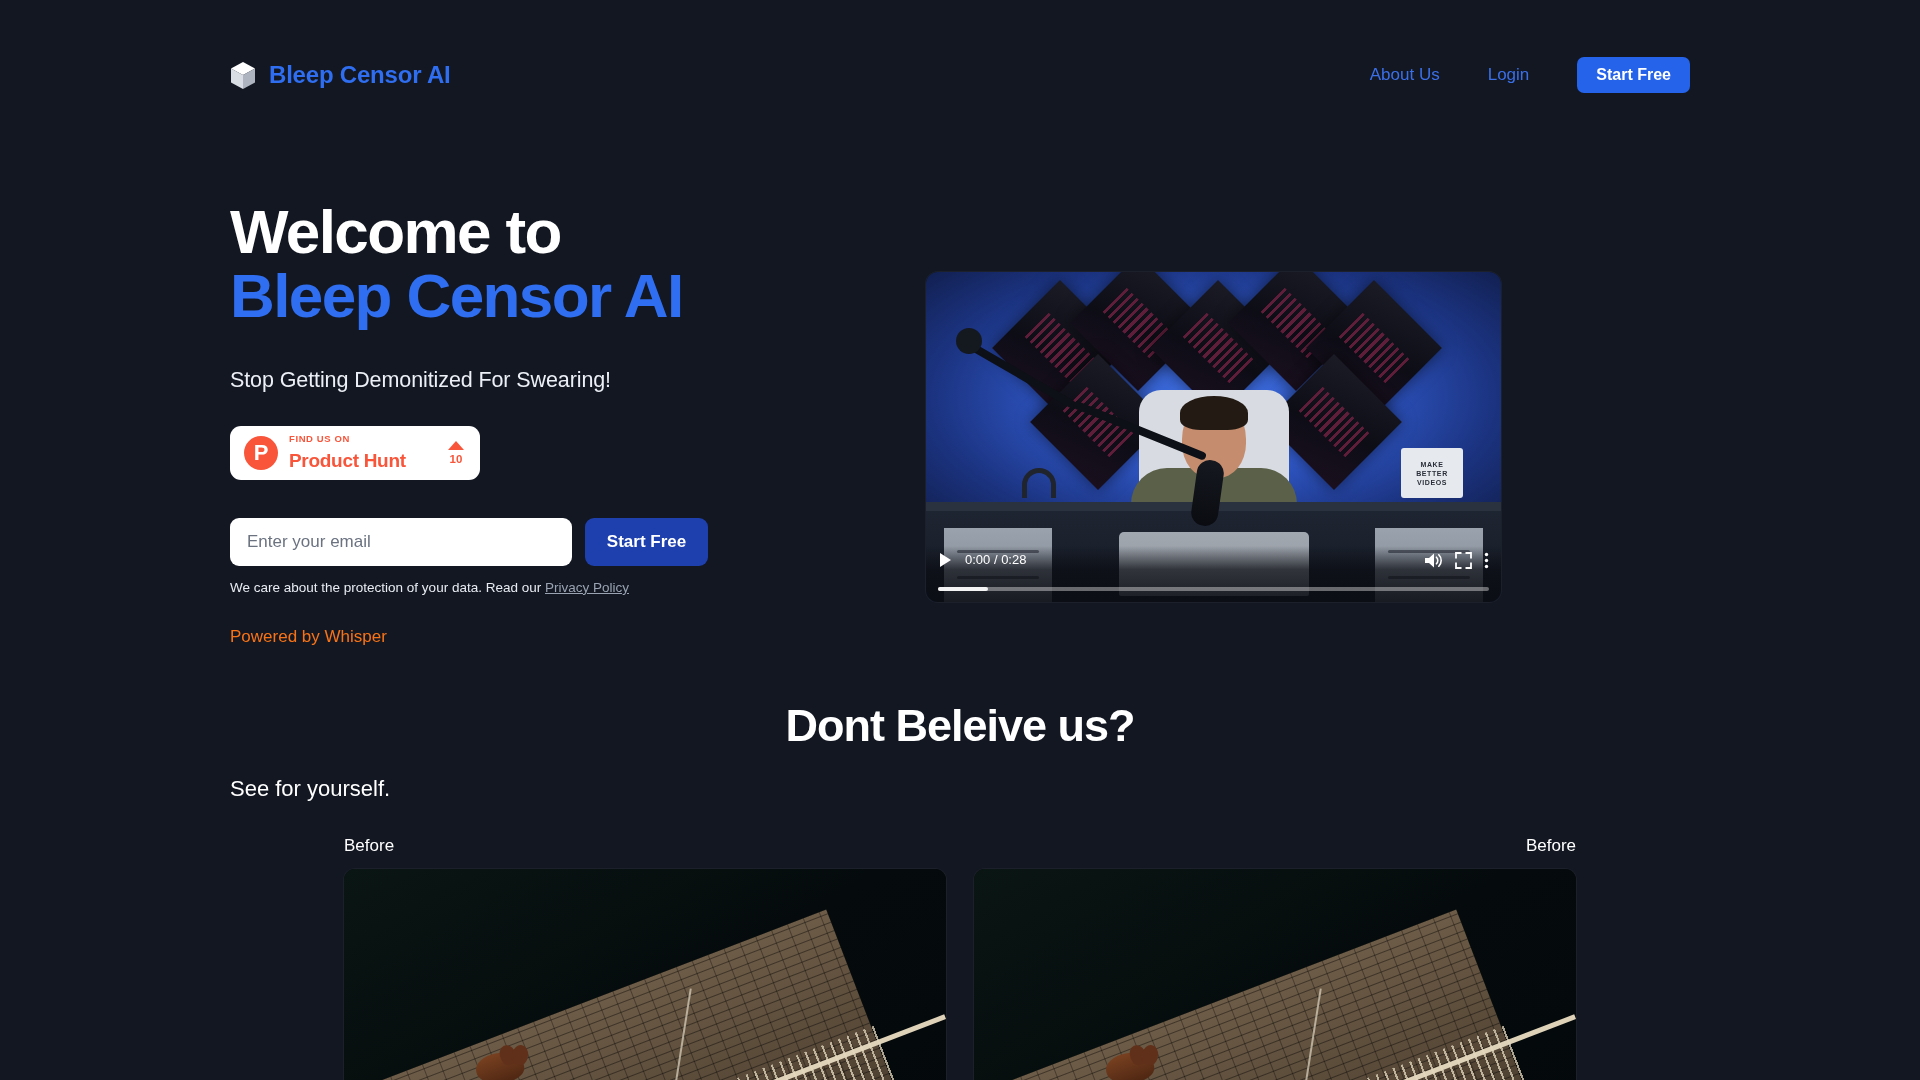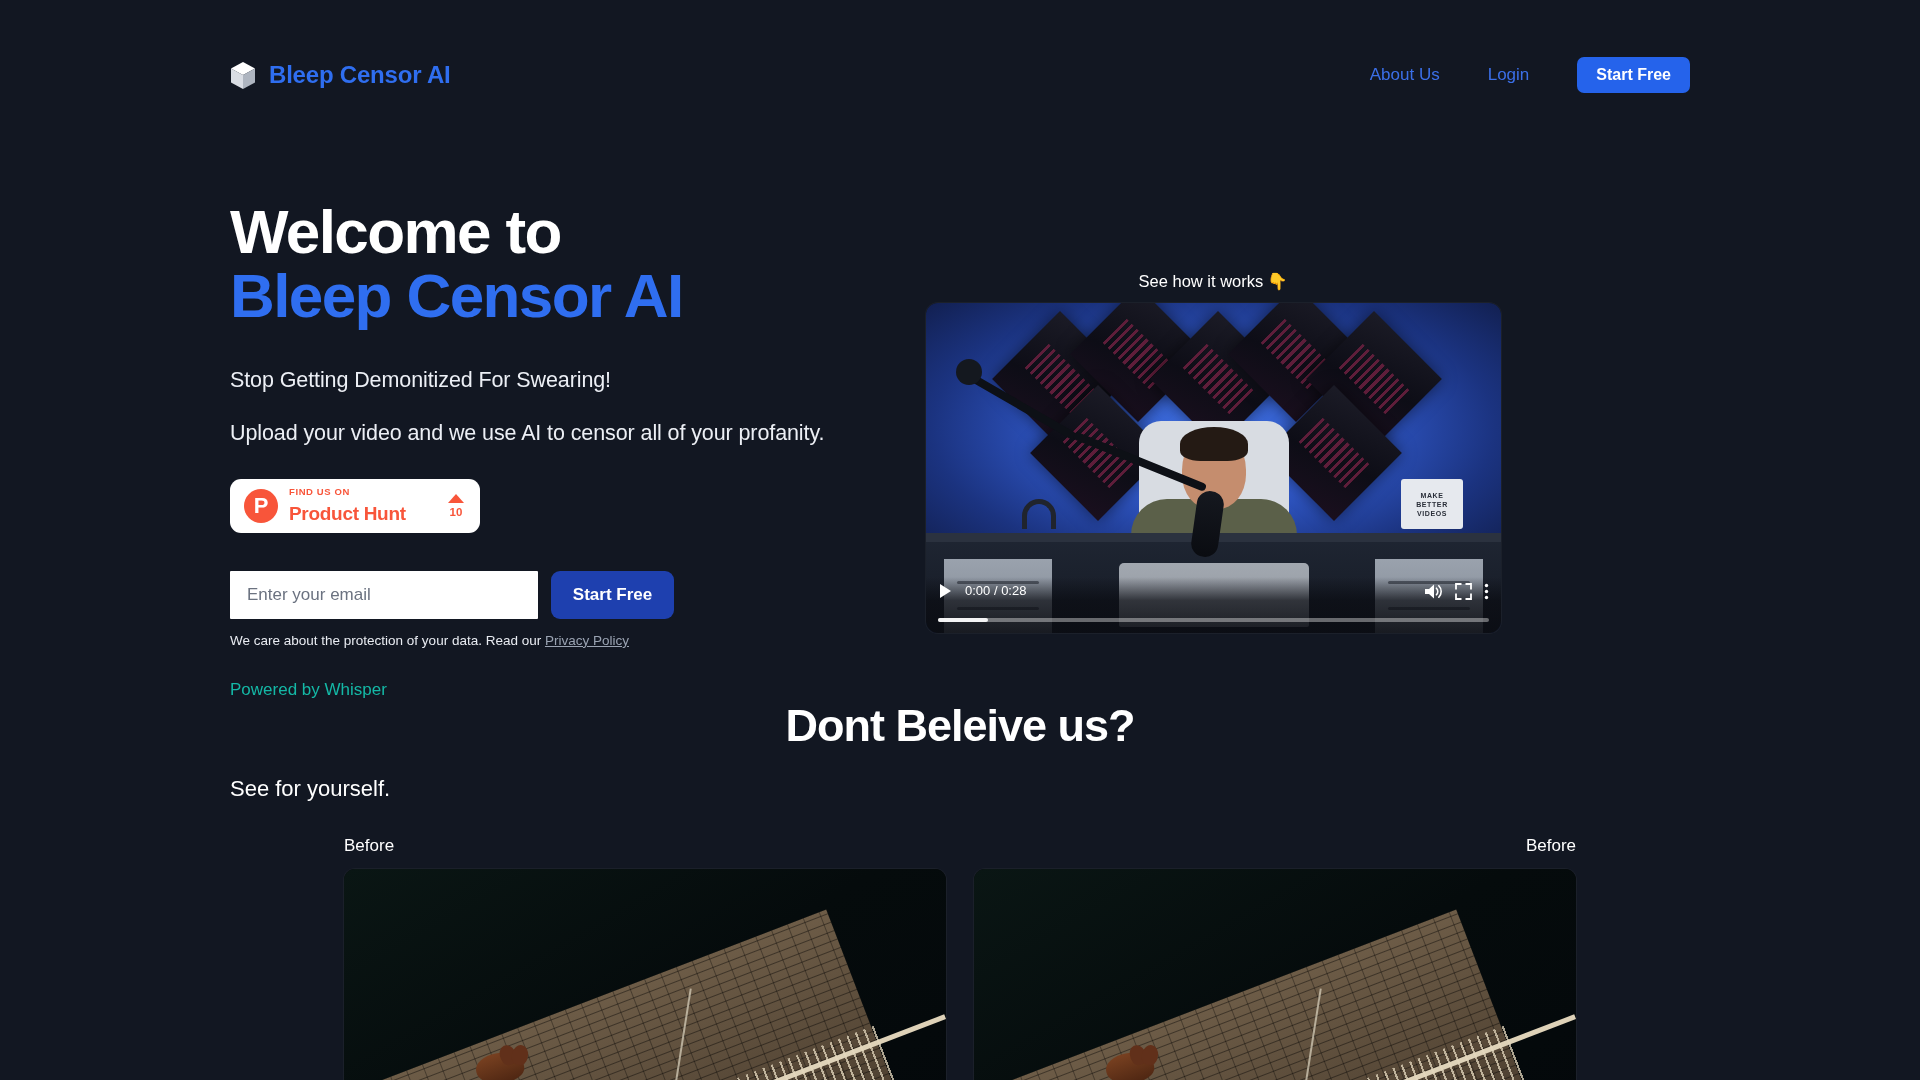--- a/index.html
+++ b/index.html
@@ -189,25 +189,25 @@
 
   
   .signup {
     margin-top: 38px;
     display: flex;
     align-items: stretch;
     gap: 13px;
   }
 
   .email-input {
-    width: 308px;
+    width: 342px;
     height: 48px;
     background: #ffffff;
     border: none;
-    border-radius: 1px;
+    border-radius: 9px;
     padding: 0 17px;
     font-size: 17px;
     color: #111827;
     font-family: "Liberation Sans", sans-serif;
     outline: none;
   }
   .email-input::placeholder { color: #6b7280; }
 
   .signup-cta {
     width: 123px;
@@ -231,21 +231,21 @@
   }
   .privacy-link {
     color: #9aa3b2;
     text-decoration: underline;
     cursor: pointer;
   }
 
   .powered-by {
     margin-top: 32px;
     font-size: 17px;
-    color: #14b8a6;
+    color: #f97316;
     font-weight: 400;
   }
 
   
   .hero-right {
     margin-left: 76px;
     width: 575px;
     flex-shrink: 0;
     padding-top: 72px;
   }
@@ -622,21 +622,20 @@
   <div class="hero">
 
     <div class="hero-left">
 
       <h1 class="hero-title">
         <span class="line1">Welcome to</span>
         <span class="line2">Bleep Censor AI</span>
       </h1>
 
       <p class="hero-sub">Stop Getting Demonitized For Swearing!</p>
-      <p class="hero-desc">Upload your video and we use AI to censor all of your profanity.</p>
 
       <div class="ph-badge">
         <div class="ph-logo">P</div>
         <div class="ph-text">
           <span class="ph-kicker">FIND US ON</span>
           <span class="ph-name">Product Hunt</span>
         </div>
         <div class="ph-votes">
           <div class="ph-arrow"></div>
           <span class="ph-count">10</span>
@@ -652,21 +651,20 @@
         <span>We care about the protection of your data. Read our</span>
         <a class="privacy-link">Privacy Policy</a>
       </p>
 
       <p class="powered-by">Powered by Whisper</p>
 
     </div>
 
     <div class="hero-right">
 
-      <div class="video-caption">See how it works 👇</div>
 
       <div class="video-frame">
 
         <div class="studio-scene">
           <div class="studio-wall"></div>
 
           <div class="panel p1"></div>
           <div class="panel p2"></div>
           <div class="panel p3"></div>
           <div class="panel p4"></div>

